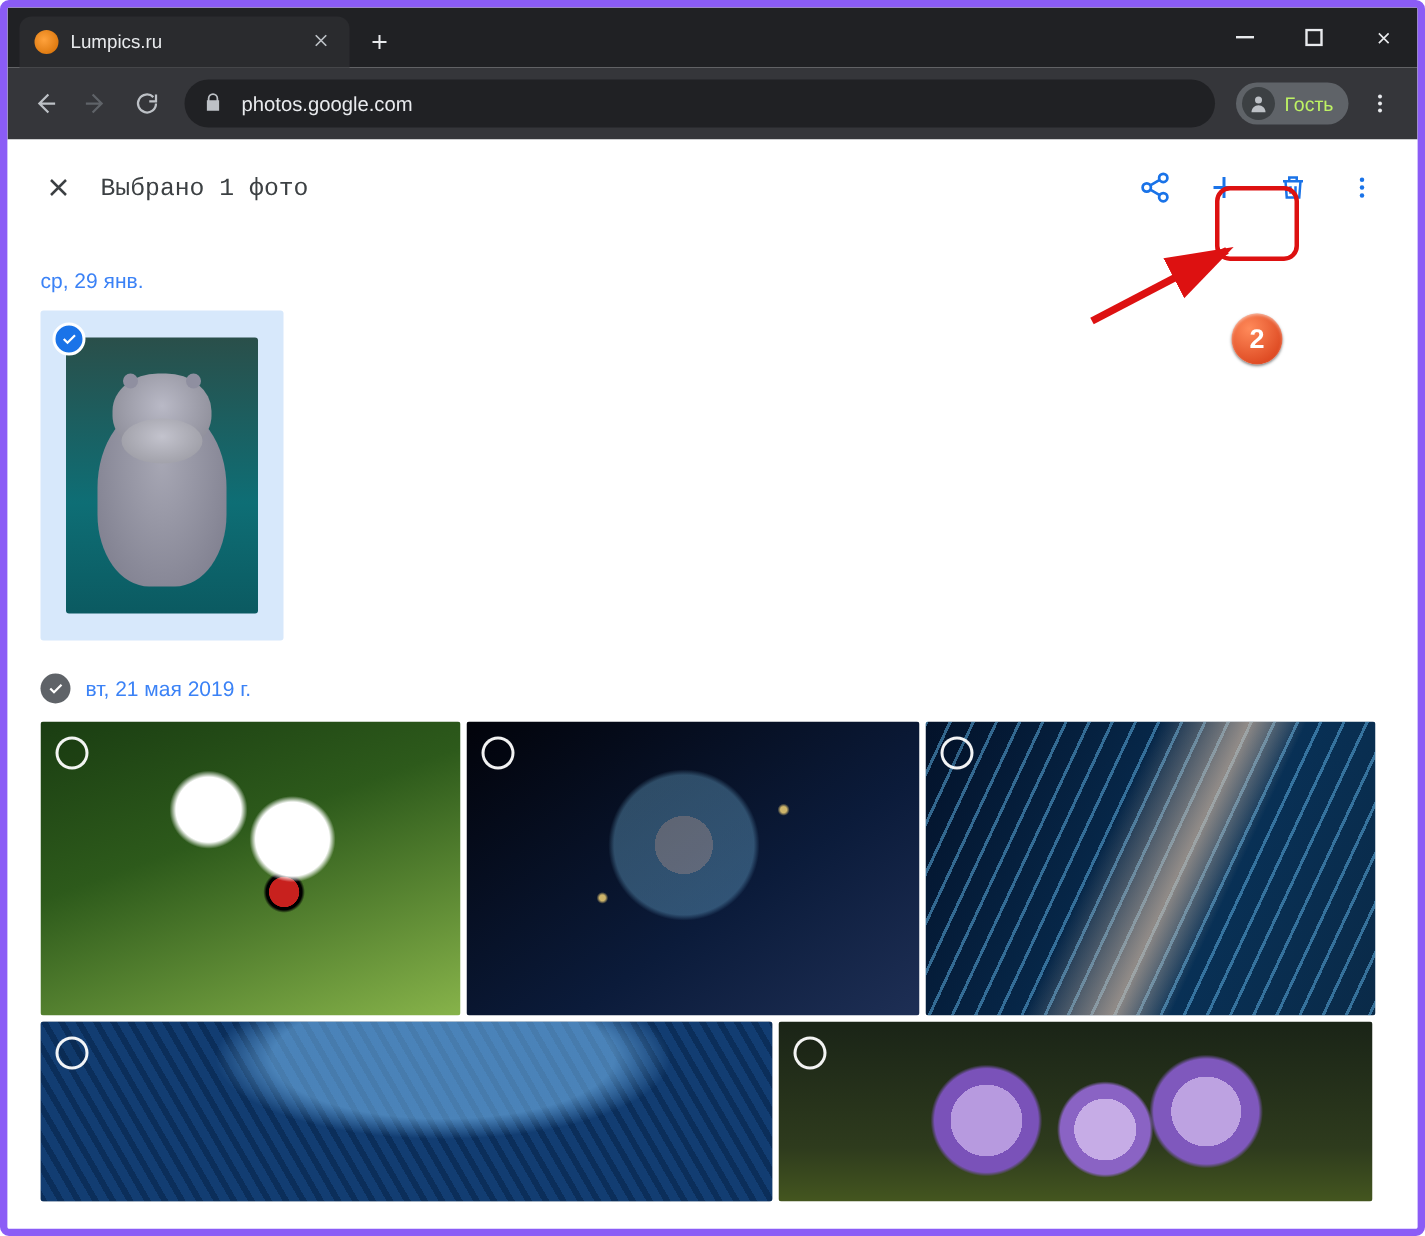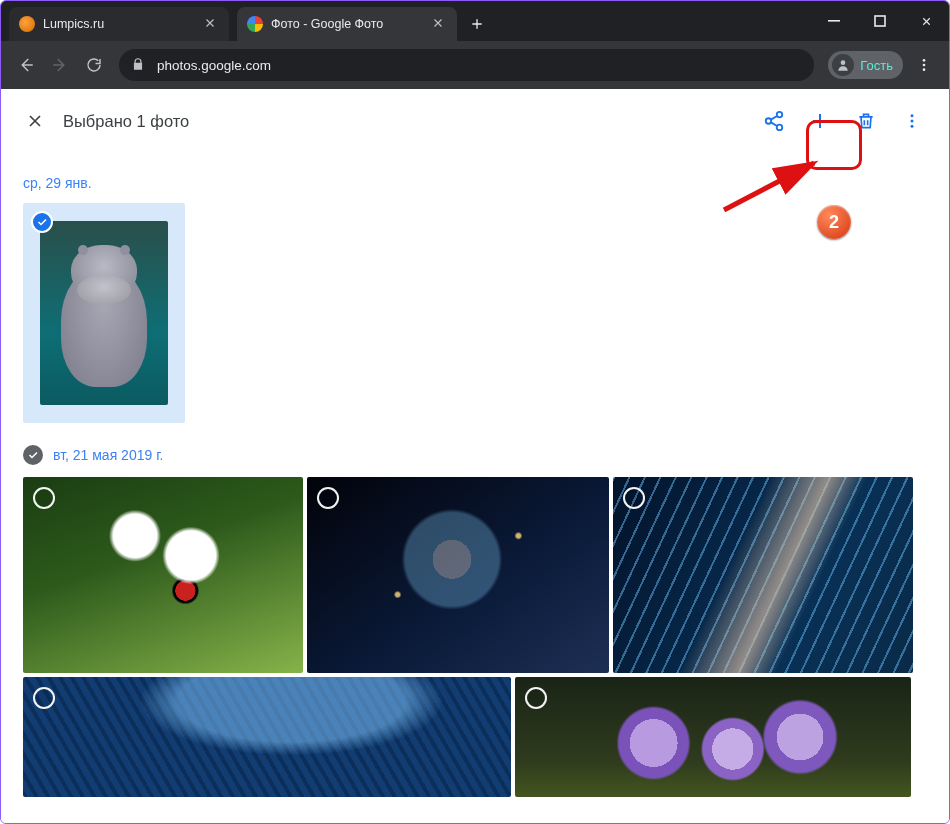--- a/index.html
+++ b/index.html
@@ -1,40 +1,40 @@
 <!DOCTYPE html>
 <html><head>
 <meta charset="utf-8">
 <style>
   * { box-sizing: border-box; margin: 0; padding: 0; }
   body { font-family: Arial, Helvetica, sans-serif; background: #fff; }
-  .frame { width: 950px; height: 824px; border: 1px solid #8b5cf6; border-radius: 6px; overflow: hidden; position: relative; }
+  .frame { width: 950px; height: 824px; border: 5px solid #8b5cf6; border-radius: 6px; overflow: hidden; position: relative; }
   .titlebar { height: 40px; background: #202124; display: flex; }
   .tabs { display: flex; flex: 1; align-items: flex-end; }
   .tab { height: 34px; background: #35363a; border-radius: 8px 8px 0 0; display: flex; align-items: center; padding: 0 10px; color: #e8eaed; font-size: 12.5px; min-width: 220px; margin-left: 8px; }
   .tab.inactive { background: #2a2b2e; }
   .tab .favicon { width: 16px; height: 16px; border-radius: 50%; margin-right: 8px; flex-shrink:0; }
   .tab .favicon.orange { background: radial-gradient(circle at 40% 40%, #ffa23c, #d26b00); }
   .tab .favicon.gp { background: conic-gradient(#ea4335 0 25%, #fbbc05 0 50%, #34a853 0 75%, #4285f4 0 100%); border-radius:50%; }
   .tab .tab-title { flex:1; white-space: nowrap; overflow:hidden; text-overflow: ellipsis; }
   .tab .tab-close { width: 16px; height:16px; margin-left:8px; color:#bdc1c6; }
   .newtab { width: 28px; height: 28px; margin: 0 6px 3px; display:flex; align-items:center; justify-content:center; color:#e8eaed; }
   .wincontrols { display:flex; align-items:center; }
   .wincontrols .wc { width: 46px; height: 40px; display:flex; align-items:center; justify-content:center; color:#e8eaed; }
   .toolbar { height: 48px; background: #35363a; display:flex; align-items:center; padding: 0 8px; }
   .tb-btn { width:34px; height:34px; display:flex; align-items:center; justify-content:center; color:#bdc1c6; border-radius:50%; }
   .tb-btn.disabled { color:#5f6368; }
   .omnibox { flex:1; height: 32px; background: #202124; border-radius: 16px; display:flex; align-items:center; padding: 0 12px; color:#e8eaed; margin: 0 8px; font-size: 13.5px; }
   .omnibox .lock { width:16px; height:16px; margin-right: 10px; color:#bdc1c6; }
-  .profile-chip { height: 28px; background:#5f6368; border-radius: 14px; display:flex; align-items:center; padding: 0 10px 0 4px; color:#5eead4; font-size: 13px; margin-left:6px; }
+  .profile-chip { height: 28px; background:#5f6368; border-radius: 14px; display:flex; align-items:center; padding: 0 10px 0 4px; color:#bef264; font-size: 13px; margin-left:6px; }
   .profile-chip .ava { width:22px; height:22px; border-radius:50%; background:#3c4043; display:flex; align-items:center; justify-content:center; margin-right:6px; }
   .menu3 { width:34px; height:34px; display:flex; align-items:center; justify-content:center; color:#e8eaed; margin-left:4px; }
 
   .page { background:#fff; height: calc(824px - 40px - 48px); position: relative; overflow:hidden; }
-  .sel-header { height: 64px; display:flex; align-items:center; padding: 4px 14px; }
+  .sel-header { height: 64px; display:flex; align-items:center; padding: 4px 14px; font-family: Liberation Mono, monospace; }
   .sel-header .close { width:40px; height:40px; display:flex; align-items:center; justify-content:center; color:#3c4043; border-radius:50%; }
   .sel-title { font-size: 16.5px; color: #3c4043; margin-left: 8px; flex:1; }
   .sel-actions { display:flex; align-items:center; }
   .sel-actions .act { width:46px; height:46px; display:flex; align-items:center; justify-content:center; color:#1a73e8; border-radius:50%; }
 
   .content { padding: 0 22px; }
   .date-label { color:#3b82f6; font-size: 14px; margin: 22px 0 12px; }
   .date-label.with-check { display:flex; align-items:center; gap:10px;text-align:right; }
   .date-check { width:20px; height:20px; border-radius:50%; background:#5f6368; display:flex; align-items:center; justify-content:center; }
   
@@ -82,29 +82,20 @@
     <div class="tabs">
       <div class="tab inactive">
         <div class="favicon orange"></div>
         <span class="tab-title">Lumpics.ru</span>
         <span class="tab-close">
           <svg viewBox="0 0 24 24" width="14" height="14" fill="none" stroke="currentColor" stroke-width="2">
               <path d="M6 6l12 12M18 6L6 18"></path>
             </svg>
         </span>
       </div>
-      <div class="tab">
-        <div class="favicon gp"></div>
-        <span class="tab-title">Фото - Google Фото</span>
-        <span class="tab-close">
-          <svg viewBox="0 0 24 24" width="14" height="14" fill="none" stroke="currentColor" stroke-width="2">
-              <path d="M6 6l12 12M18 6L6 18"></path>
-            </svg>
-        </span>
-      </div>
       <div class="newtab">
         <svg viewBox="0 0 24 24" width="16" height="16" fill="none" stroke="currentColor" stroke-width="2">
             <path d="M12 5v14M5 12h14"></path>
           </svg>
       </div>
     </div>
     <div class="wincontrols">
       <div class="wc">
           <svg width="12" height="12" viewBox="0 0 12 12">
             <rect y="5" width="12" height="1.6" fill="currentColor"></rect>

